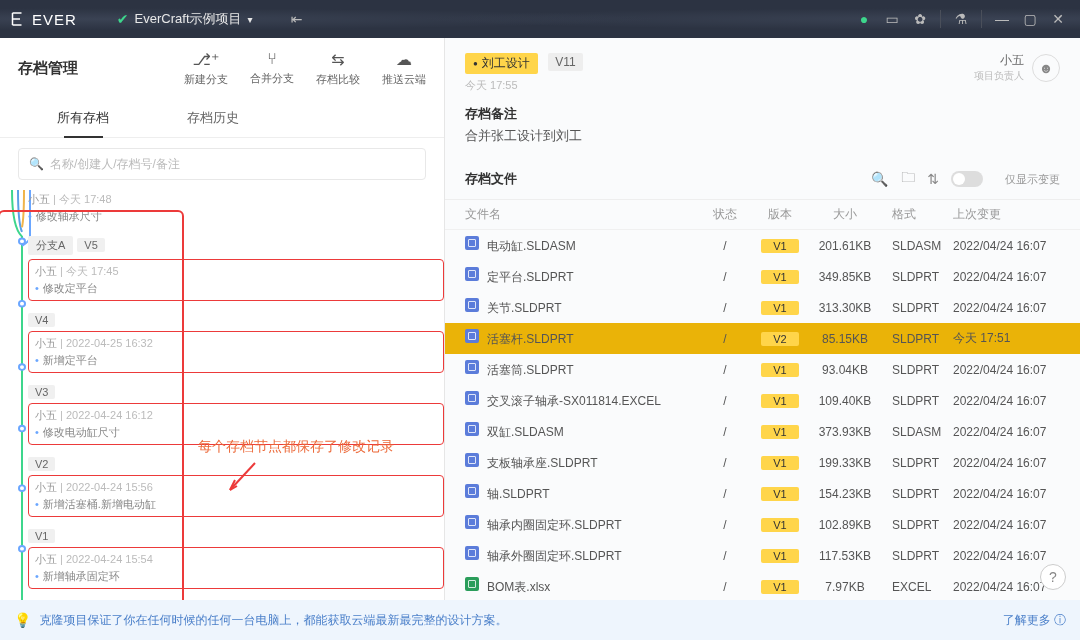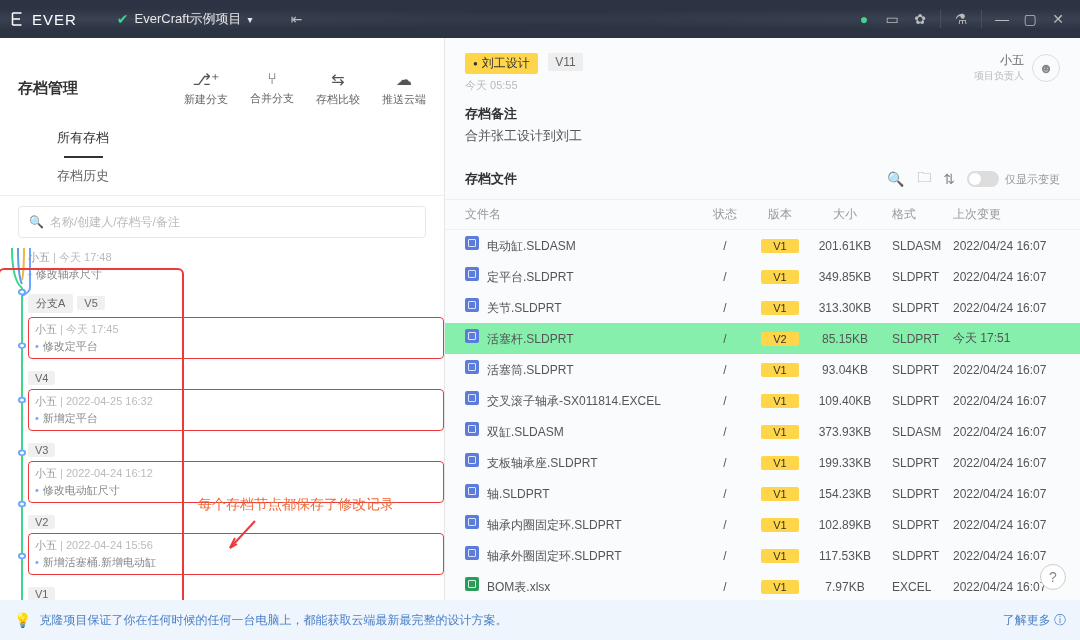--- a/index.html
+++ b/index.html
@@ -18,28 +18,28 @@
   .tb-icon.green { color:#3dd68c;}
   .sep { width:1px; height:18px; background:#4a4f5a; margin:0 6px;}
   .tb-icon.collapse { margin-left:30px;}
   
   
   .main { display:flex; height: 562px; }
   .left-panel { width: 445px; background:#fff; border-right:1px solid #e6e6e6; display:flex; flex-direction:column; position:relative;}
   .right-panel { flex:1; background:#fafbfc; display:flex; flex-direction:column; overflow:hidden;}
   
   
-  .left-head { display:flex; align-items:center; padding: 12px 18px 6px; margin-top: 20px; }
+  .left-head { display:flex; align-items:center; padding: 12px 18px 6px; }
   .left-title { font-size:15px; font-weight:600; color:#333; }
   .left-actions { margin-left:auto; display:flex; gap:22px;}
   .lact { display:flex; flex-direction:column; align-items:center; gap:3px; font-size:11px; color:#666; cursor:pointer;}
   .lact-icon { font-size:16px; color:#555;}
   
   
-  .tabs { display:flex; border-bottom:1px solid #eee; padding:0 18px; margin-top:6px;flex-direction:column;}
+  .tabs { display:flex; border-bottom:1px solid #eee; padding:0 18px; margin-top:6px;}
   .tab { width:130px; text-align:center; padding:10px 0; font-size:13px; color:#666; cursor:pointer;}
   .tab.active { color:#333; font-weight:500; position:relative;}
   .tab.active::after { content:""; position:absolute; bottom:-1px; left:35%; right:35%; height:2px; background:#333;}
   
   
   .search { margin:10px 18px; height:32px; border:1px solid #e8e8e8; border-radius:4px; display:flex; align-items:center; padding:0 10px; color:#bbb; font-size:12px;}
   .search-icon { margin-right:6px;}
   
   
   .tree-area { flex:1; overflow:hidden; position:relative; padding-left:22px; padding-top:2px;}
@@ -70,33 +70,33 @@
   
   .remark-sec { padding:4px 20px 12px; font-size:13px; color:#333;}
   .remark-title { font-weight:600; margin-bottom:4px;}
   .remark-body { color:#555;}
   
   .files-head { display:flex; align-items:center; padding:10px 20px 8px; border-bottom:1px solid #eee;}
   .files-title { font-size:13px; font-weight:600; color:#333;}
   .files-actions { margin-left:auto; display:flex; align-items:center; gap:12px; color:#888; font-size:14px;}
   .toggle { width:32px; height:16px; background:#ddd; border-radius:8px; position:relative;}
   .toggle::after { content:""; position:absolute; left:2px; top:2px; width:12px; height:12px; background:#fff; border-radius:50%;}
-  .toggle-lbl { font-size:11px; color:#999;}
+  .toggle-lbl { font-size:11px; color:#999;margin-left:16px;}
   
   .table-head { display:flex; padding:6px 20px; font-size:12px; color:#999; border-bottom:1px solid #f0f0f0;}
   .col-name { flex:1; }
   .col-status { width:50px; text-align:center;}
   .col-ver { width:60px; text-align:center;}
   .col-size { width:70px; text-align:center;}
   .col-fmt { width:65px; text-align:left; padding-left:12px;}
   .col-date { width:115px; text-align:left; padding-left:8px;}
   
   .table-body { overflow-y:auto;}
   .file-row { display:flex; align-items:center; padding:6px 20px; font-size:12px; color:#555;}
-  .file-row.sel { background:#86efac;}
+  .file-row.sel { background:#eab308;}
   .file-icon { width:14px; height:14px; background:#5b7cda; border-radius:2px; margin-right:8px; display:inline-flex; position:relative;}
   .file-icon.xl { background:#2a9d5a;}
   .file-icon::after{content:""; position:absolute; top:3px; left:3px; right:3px; bottom:3px; border:1px solid rgba(255,255,255,.8); border-radius:1px;}
   .ver-chip { background:#ffd54a; color:#333; font-size:11px; padding:1px 12px; border-radius:2px;}
   
   
   .footer { position:absolute; bottom:0; left:0; right:0; height:40px; background:#eef5fd; display:flex; align-items:center; padding:0 14px; font-size:12px; color:#4a7fc9;}
   .footer .bulb { color:#f5a623; margin-right:8px; font-size:14px;}
   .footer .more { margin-left:auto; color:#4a7fc9;}
   .help-fab { position:absolute; right:14px; bottom:50px; width:26px; height:26px; border:1px solid #ccc; border-radius:50%; background:#fff; display:flex; align-items:center; justify-content:center; color:#888; font-size:14px;}
@@ -229,21 +229,21 @@
     </div>
         </div>
     </div>
   </div>
 
   <div class="right-panel">
     <div class="right-head">
       <div>
         <span class="design-tag">刘工设计</span>
         <span class="ver-badge">V11</span>
-        <div class="time-small">今天 05:55</div>
+        <div class="time-small">今天 17:55</div>
       </div>
       <div class="owner-block">
         <div class="owner-txt">
           <div>小五</div>
           <div class="owner-role">项目负责人</div>
         </div>
         <div class="avatar">☻</div>
       </div>
     </div>
     <div class="remark-sec">

